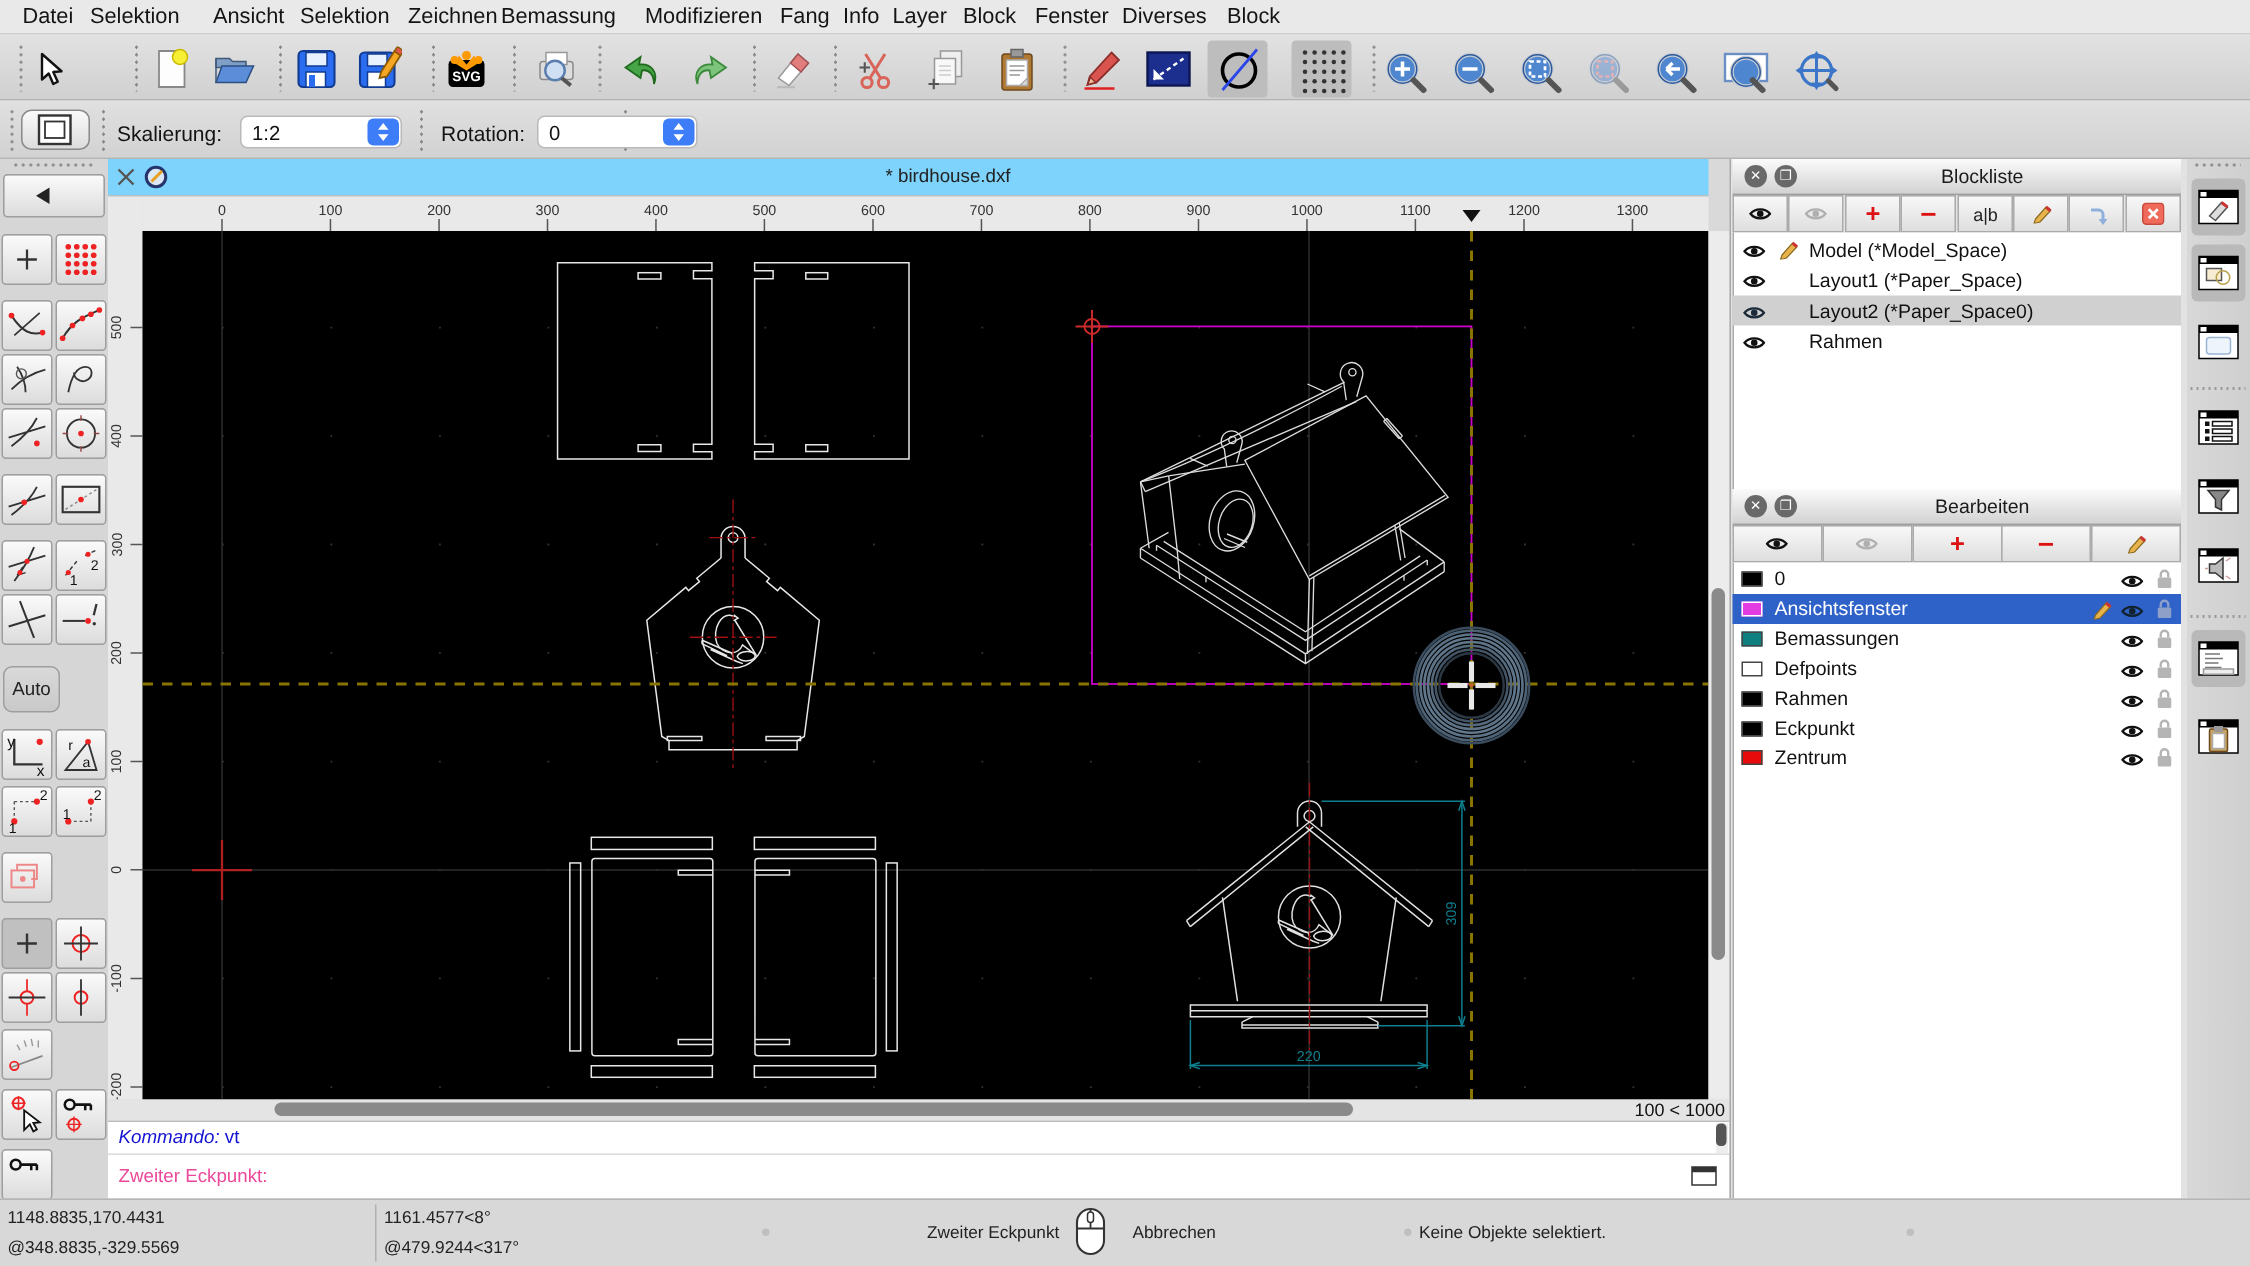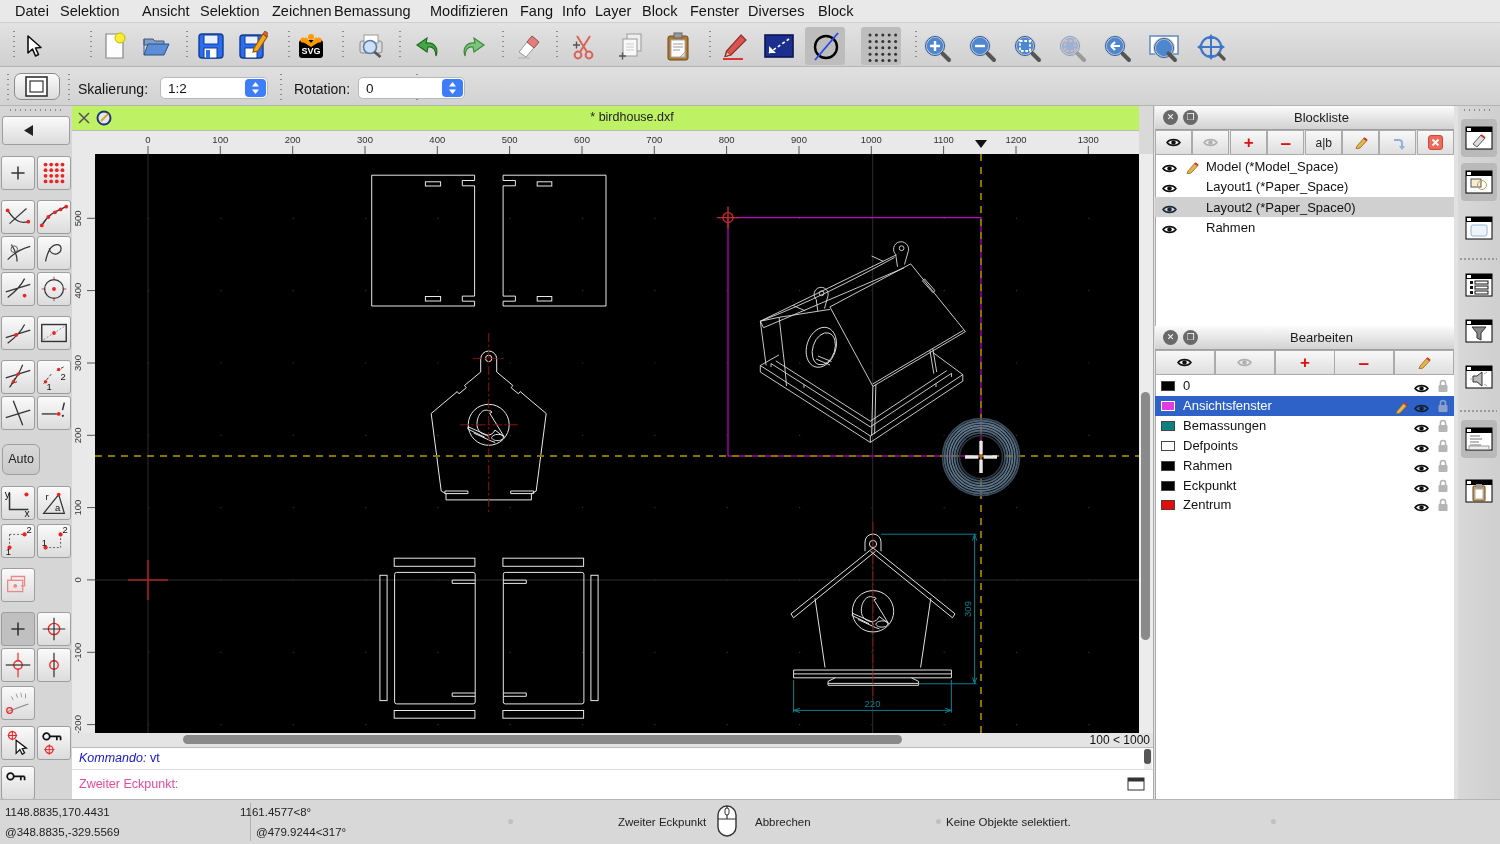--- a/index.html
+++ b/index.html
@@ -1,19 +1,19 @@
 <!DOCTYPE html>
 <html><head><meta charset="utf-8"><style>
 *{margin:0;padding:0;box-sizing:border-box}
 body{width:1500px;height:844px;position:relative;overflow:hidden;font-family:"Liberation Sans",sans-serif;background:#d9d9d9}
 #menubar{position:absolute;left:0;top:0;width:1500px;height:23px;background:#e9e9e9;border-bottom:1px solid #cfcfcf}
 #menubar span{position:absolute;top:3px;font-size:14.5px;color:#141414}
 #tb1{position:absolute;left:0;top:23px;width:1500px;height:44px;background:linear-gradient(#e2e2e2,#d0d0d0);border-bottom:1px solid #b4b4b4}
 #tb2{position:absolute;left:0;top:67px;width:1500px;height:39px;background:linear-gradient(#e0e0e0,#d2d2d2);border-bottom:1px solid #b4b4b4}
-#tabbar{position:absolute;left:72px;top:106px;width:1067px;height:25px;background:#bef264;border-bottom:1px solid #bdbdbd}
+#tabbar{position:absolute;left:72px;top:106px;width:1067px;height:25px;background:#7dd3fc;border-bottom:1px solid #bdbdbd}
 #leftbar{position:absolute;left:0;top:106px;width:72px;height:694px;background:#d6d6d6}
 .lbtn{position:absolute;background:linear-gradient(#fafafa,#dcdcdc);border:1px solid #9e9e9e;border-radius:3px;display:flex;align-items:center;justify-content:center}
 .lbtn.press{background:#c0c0c0}
 .vdots{position:absolute;width:2px;background-image:radial-gradient(circle,#8a8a8a 35%,transparent 40%);background-size:2px 5px}
 .hdots{height:2px;background-image:radial-gradient(circle,#8a8a8a 35%,transparent 40%);background-size:5px 2px;position:absolute}
 .hdots2{height:2px;background-image:radial-gradient(circle,#9a9a9a 35%,transparent 40%);background-size:4px 2px;position:absolute}
 #corner{position:absolute;left:72px;top:131px;width:23px;height:23px;background:#e9e9e9}
 #vscroll{position:absolute;left:1139px;top:154px;width:14px;height:579px;background:#ececec}
 #vscroll div{position:absolute;left:2px;top:238px;width:9px;height:248px;background:#8a8a8a;border-radius:5px}
 #hscrollrow{position:absolute;left:72px;top:733px;width:1081px;height:14px;background:#e4e4e4}
@@ -930,21 +930,21 @@
     </svg>
   </div>
 <div class="hdots" style="left:1462px;top:109px;width:32px;position:absolute"></div>
 <div class="hdots2" style="left:1459px;top:258px;width:38px;position:absolute"></div>
 <div class="hdots2" style="left:1459px;top:410px;width:38px;position:absolute"></div>
 
 <div id="status">
 <div class="a" style="left:5px;top:6px">1148.8835,170.4431</div>
 <div class="a" style="left:5px;top:26px">@348.8835,-329.5569</div>
 <div class="a" style="left:250px;top:3px;width:1px;height:38px;background:#b0b0b0"></div>
-<div class="a" style="left:240px;top:6px">1161.4577&lt;8°</div>
+<div class="a" style="left:256px;top:6px">1161.4577&lt;8°</div>
 <div class="a" style="left:256px;top:26px">@479.9244&lt;317°</div>
 <div class="a" style="left:508px;top:19px;width:5px;height:5px;background:#bfbfbf;border-radius:50%"></div>
 <div class="a" style="left:618px;top:16px">Zweiter Eckpunkt</div>
 <svg class="a" style="left:715px;top:4px" width="24" height="34" viewBox="0 0 24 34">
       <rect x="3" y="2" width="18" height="30" rx="9" fill="#fff" stroke="#333" stroke-width="1.4"></rect>
       <path d="M3 15 h18 M12 2 v13" stroke="#333" stroke-width="1.2"></path>
       <rect x="10" y="4" width="4" height="7" rx="2" fill="#fff" stroke="#333"></rect>
     </svg>
 <div class="a" style="left:755px;top:16px">Abbrechen</div>
 <div class="a" style="left:936px;top:19px;width:5px;height:5px;background:#bfbfbf;border-radius:50%"></div>

